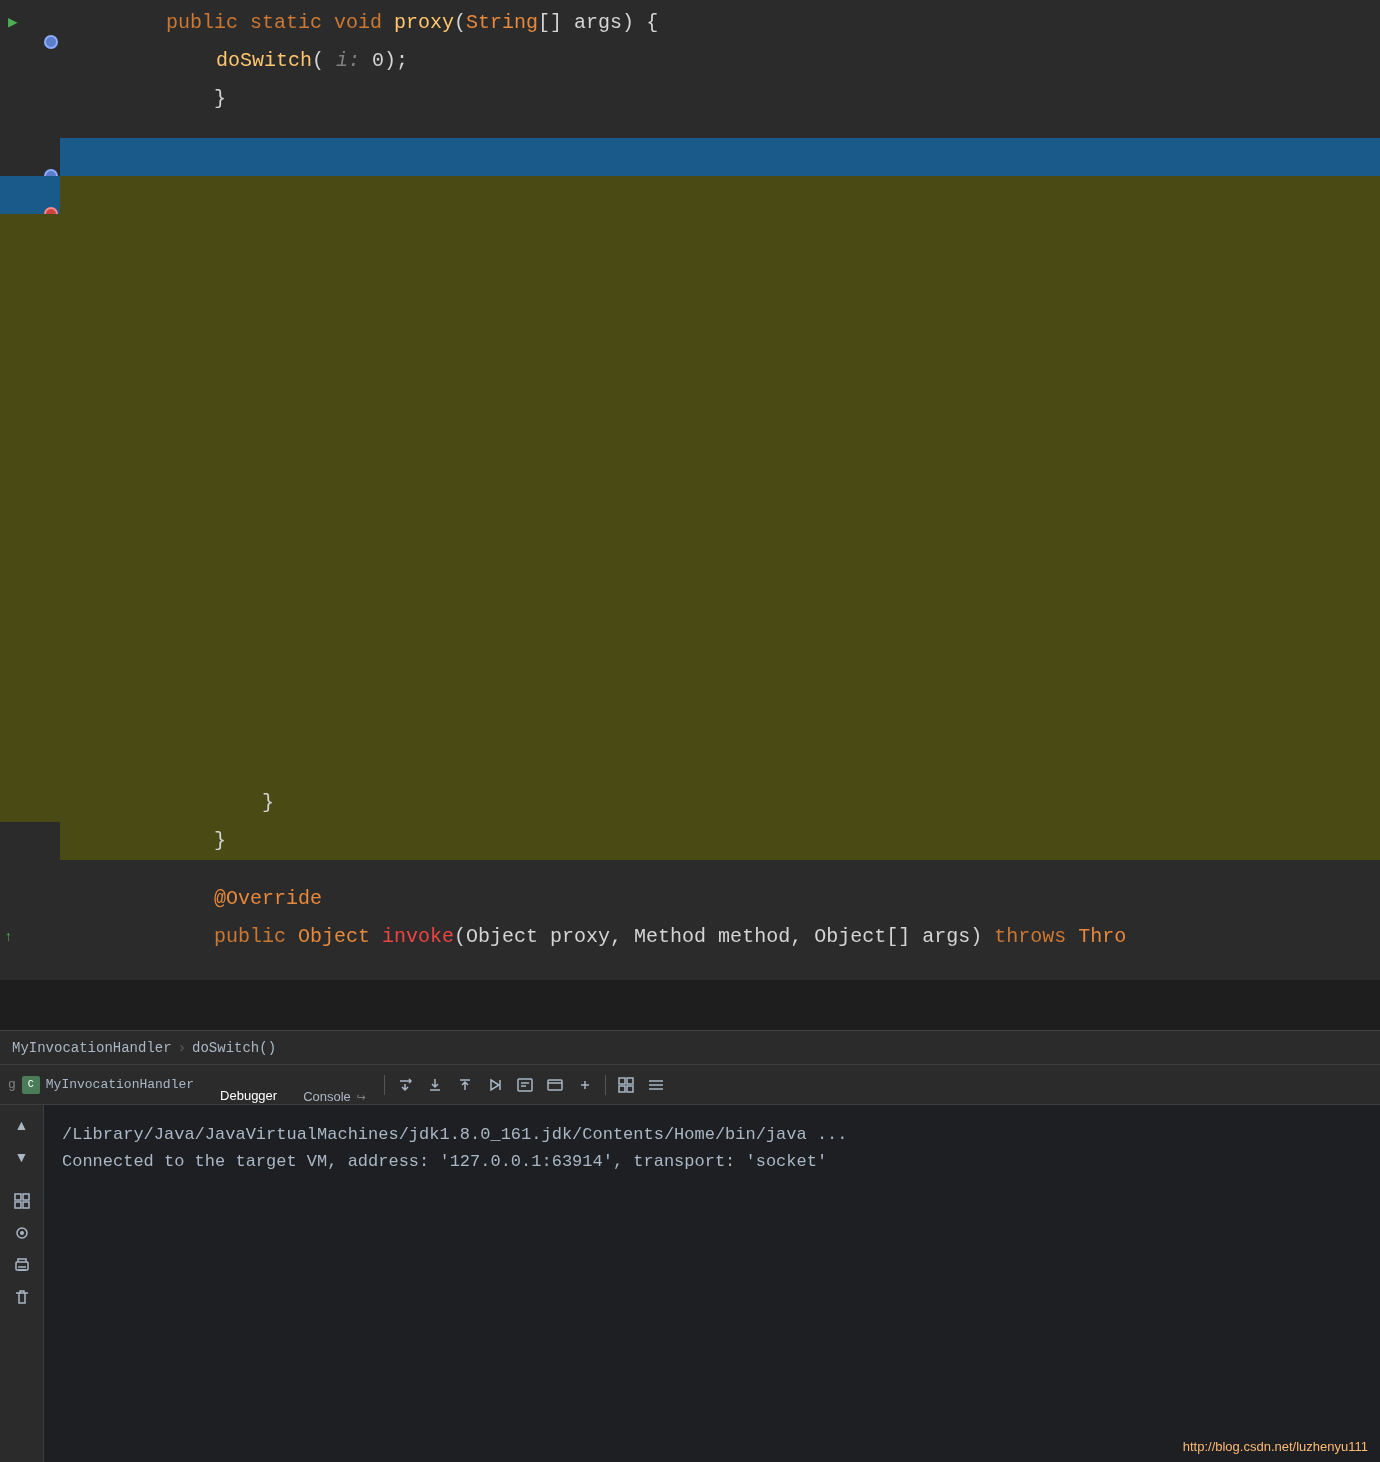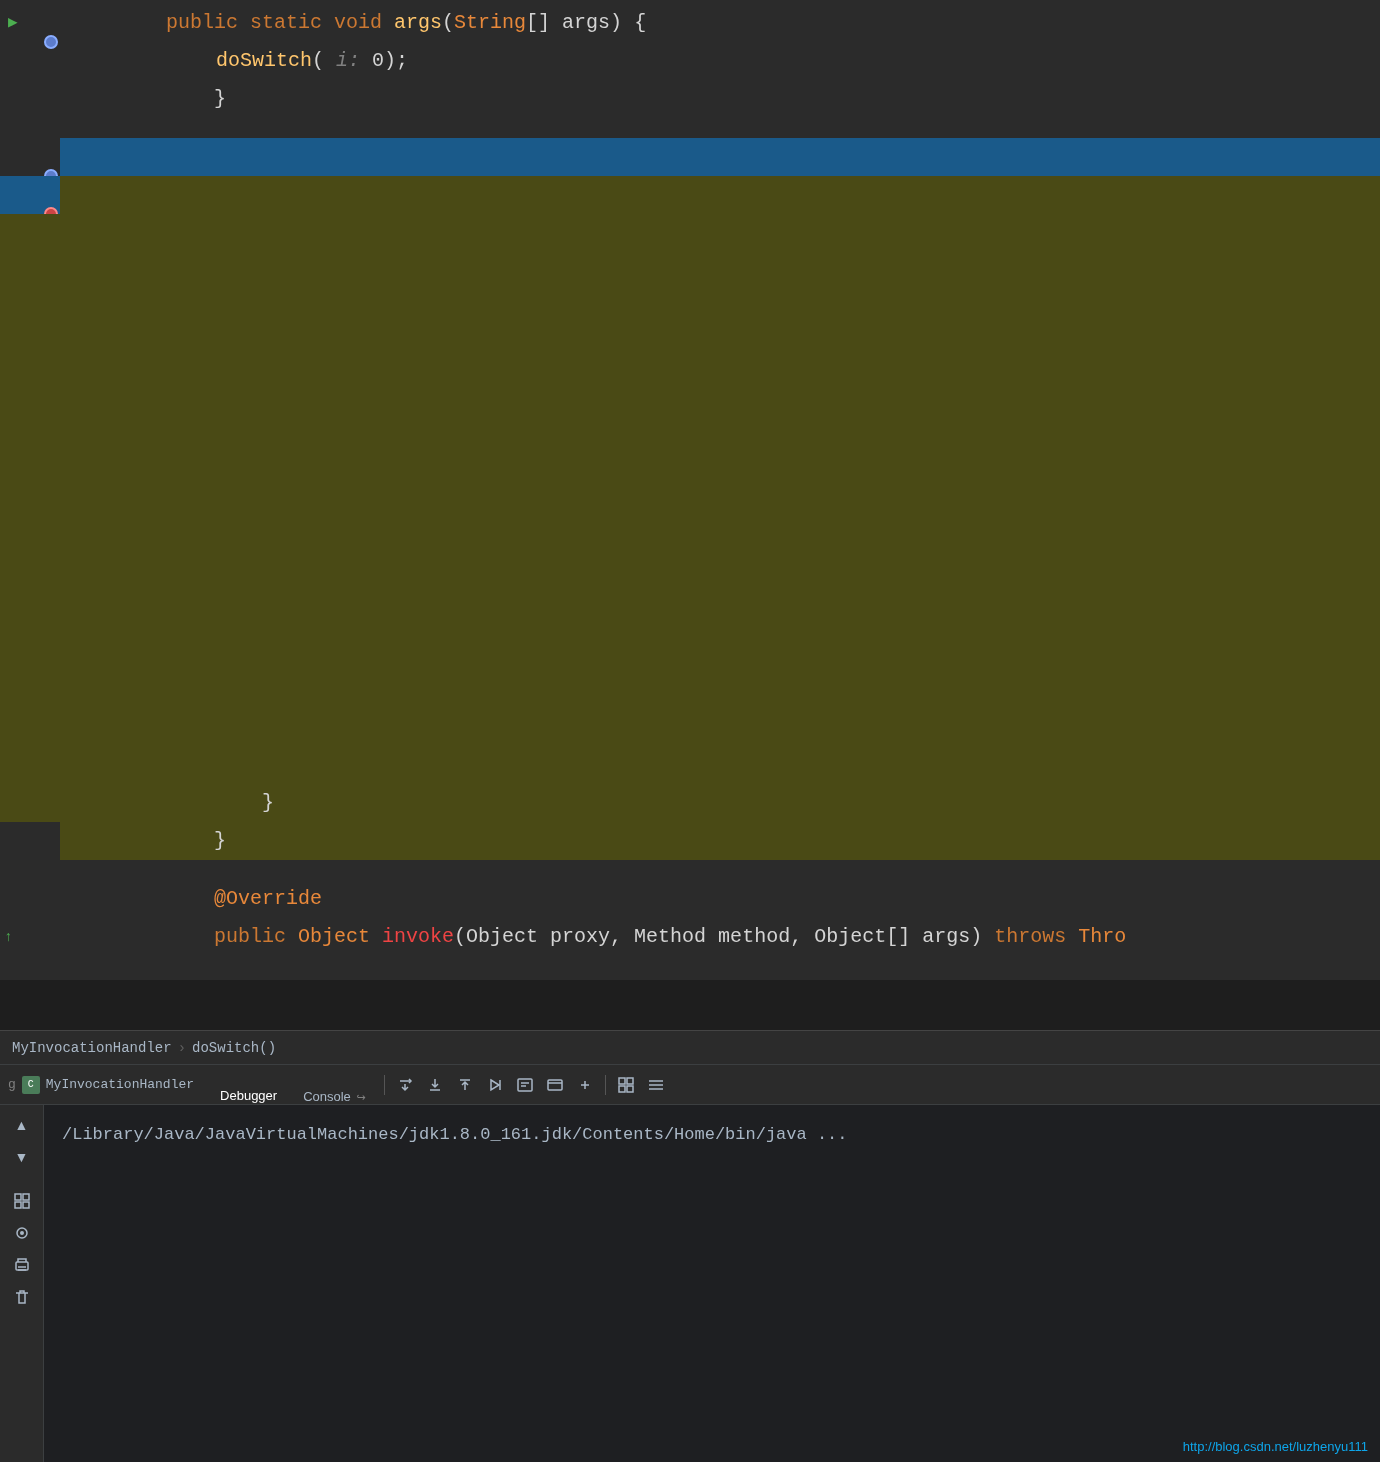--- a/index.html
+++ b/index.html
@@ -165,21 +165,21 @@
 
     .console-output .connected-line {
       color: #a9b7c6;
     }
 
     
     .watermark {
       position: absolute;
       bottom: 8px;
       right: 12px;
-      color: #0ea5e9;
+      color: #fdba74;
       font-size: 13px;
       font-family: Arial, sans-serif;
     }
 
     .top-progress {
       position: absolute;
       top: 0;
       left: 0;
       right: 0;
       height: 3px;
@@ -193,21 +193,21 @@
 
 <div class="editor-area">
   <div class="code-container">
 
     <div class="line" style="margin-top:4px;">
       <div class="gutter">
         <span class="run-icon" style="position:absolute;left:8px;color:#4CAF50;">▶</span>
         <div class="breakpoint-icon breakpoint-blue" style="position:absolute;right:2px;top:12px;"></div>
       </div>
       <div class="code-content">
-        <span style="color:#cc7832;">public </span><span style="color:#cc7832;">static </span><span style="color:#cc7832;">void </span><span style="color:#ffc66d;">args</span><span style="color:#d4d4d4;">(</span><span style="color:#e8883a;">String</span><span style="color:#d4d4d4;">[] args) {</span>
+        <span style="color:#cc7832;">public </span><span style="color:#cc7832;">static </span><span style="color:#cc7832;">void </span><span style="color:#ffc66d;">proxy</span><span style="color:#d4d4d4;">(</span><span style="color:#e8883a;">String</span><span style="color:#d4d4d4;">[] args) {</span>
       </div>
     </div>
 
     <div class="line">
       <div class="gutter"></div>
       <div class="code-content" style="padding-left:60px;">
         <span style="color:#ffc66d;">doSwitch</span><span style="color:#d4d4d4;">( </span><span style="color:#808080;font-style:italic;">i:</span><span style="color:#d4d4d4;"> 0);</span>
       </div>
     </div>
 
@@ -507,18 +507,21 @@
             <path d="M3 5h12M7 5V3h4v2M6 5v10h6V5" stroke="#a9b7c6" stroke-width="1.5" fill="none"></path>
           </svg>
         </button>
       </div>
     </div>
 
     <div class="console-output" style="padding-left:12px;">
       <div class="path-line">
         <span>/Library/Java/JavaVirtualMachines/jdk1.8.0_161.jdk/Contents/Home/bin/java ...</span>
       </div>
+      <div class="connected-line">
+        <span>Connected to the target VM, address: '127.0.0.1:63914', transport: 'socket'</span>
+      </div>
     </div>
   </div>
 
 </div>
 
 <div class="watermark">http://blog.csdn.net/luzhenyu111</div>
 
 </body></html>

